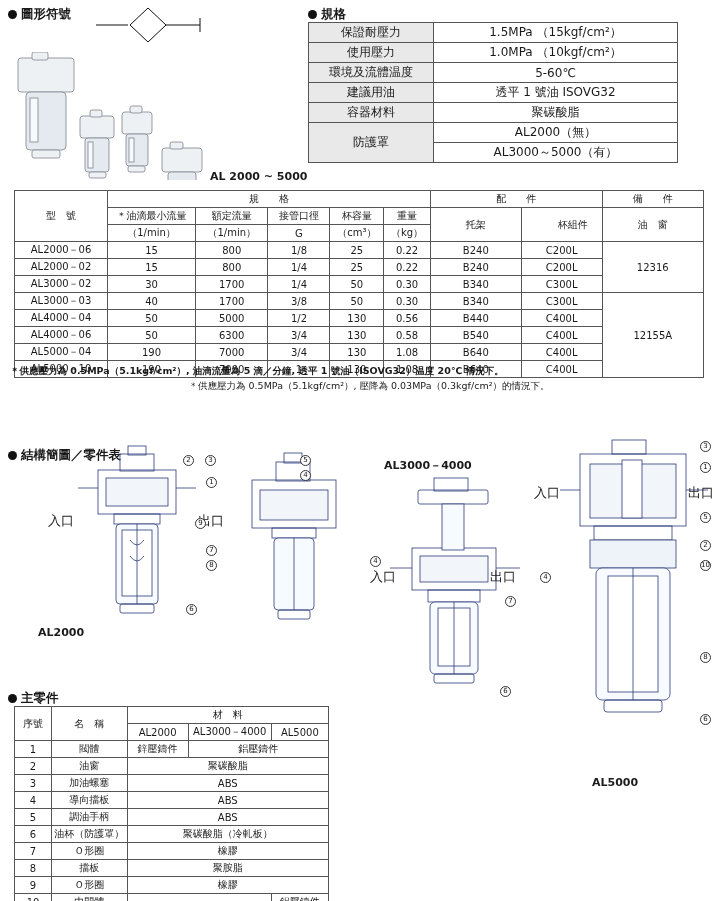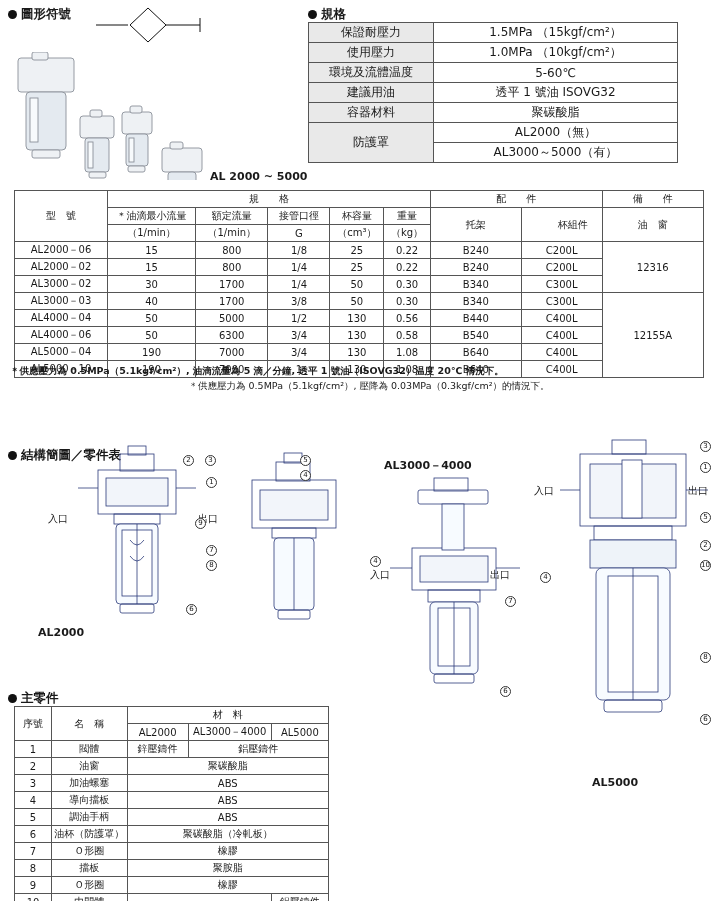--- a/index.html
+++ b/index.html
@@ -39,21 +39,21 @@
   #model-table { width: 690px; font-size: 10px; }
   #model-table td, #model-table th { height: 16px; }
 
   
   #parts-table { width: 315px; font-size: 10px; }
   #parts-table td { height: 16px; }
 
   .note { font-size: 9.5px; line-height: 1.45; }
 
   .dia-label { font-size: 11px; font-weight: bold; }
-  .port { font-size: 10px; }
+  .port { font-size: 13px; }
 
   .callout {
     width: 11px; height: 11px; border-radius: 50%;
     border: 1px solid #333; background: #fff;
     font-size: 7px; line-height: 9px; text-align: center;
     color: #111;
   }
   svg { display: block; }
 </style>
 </head>

